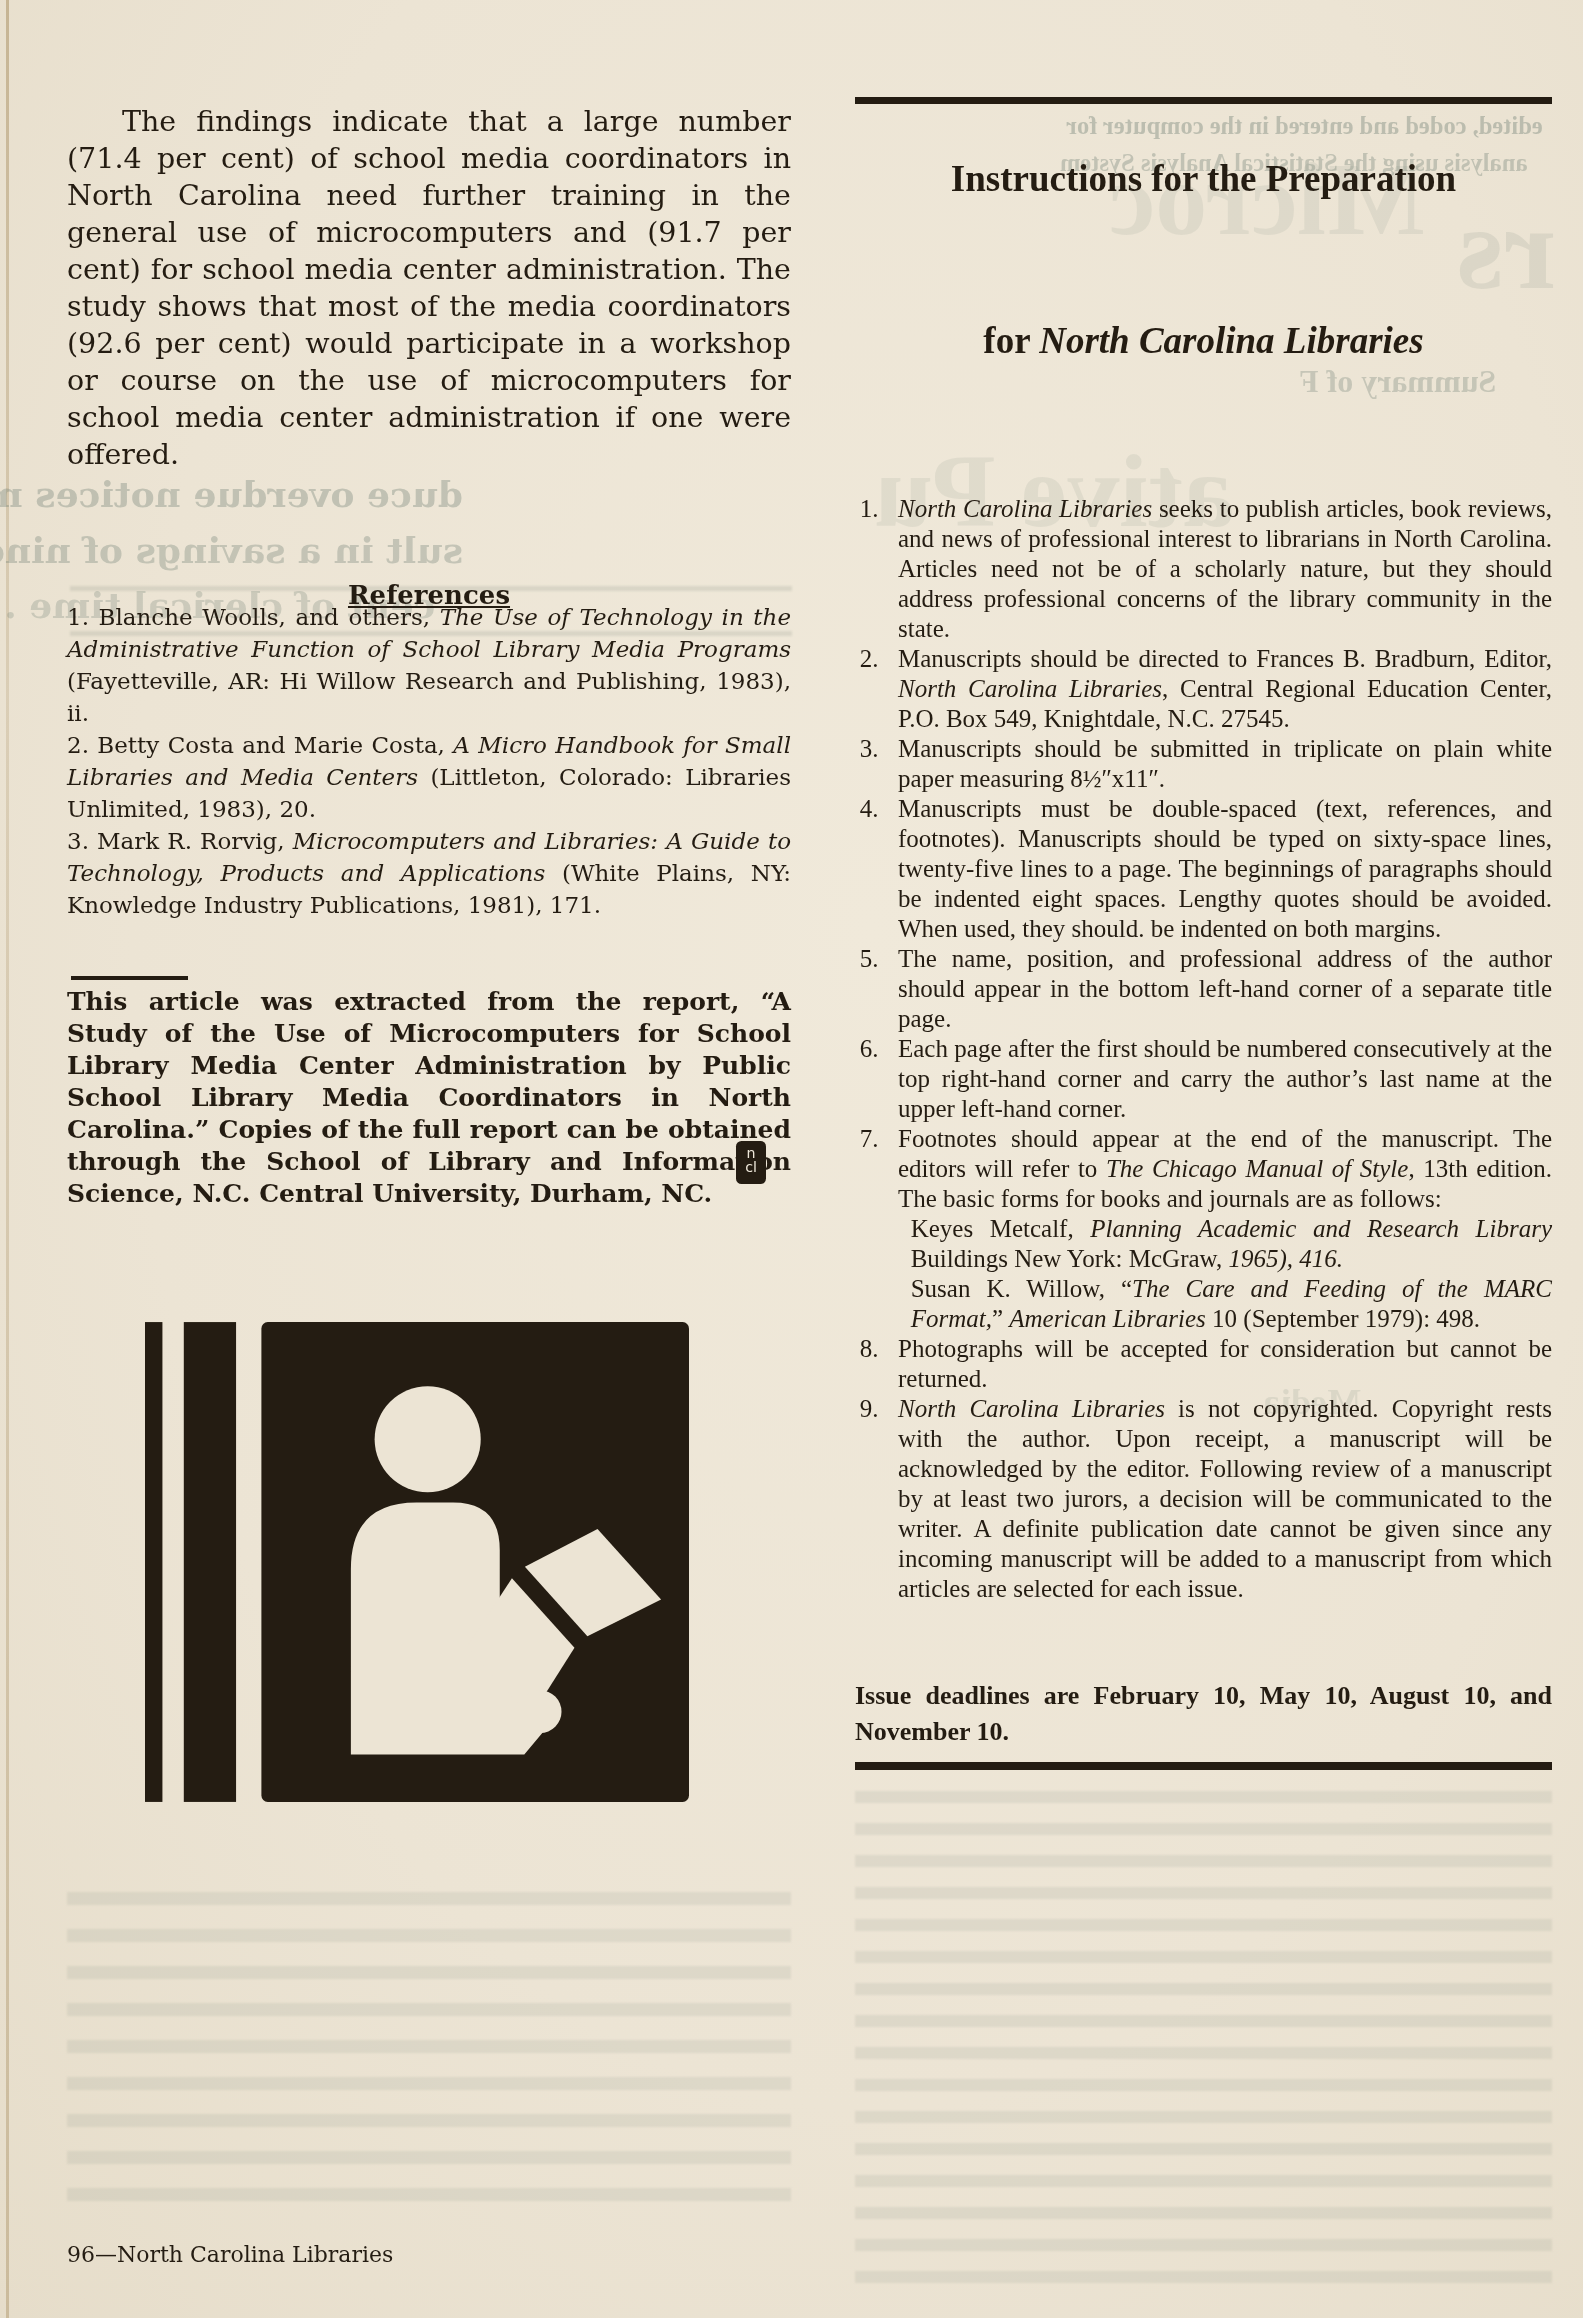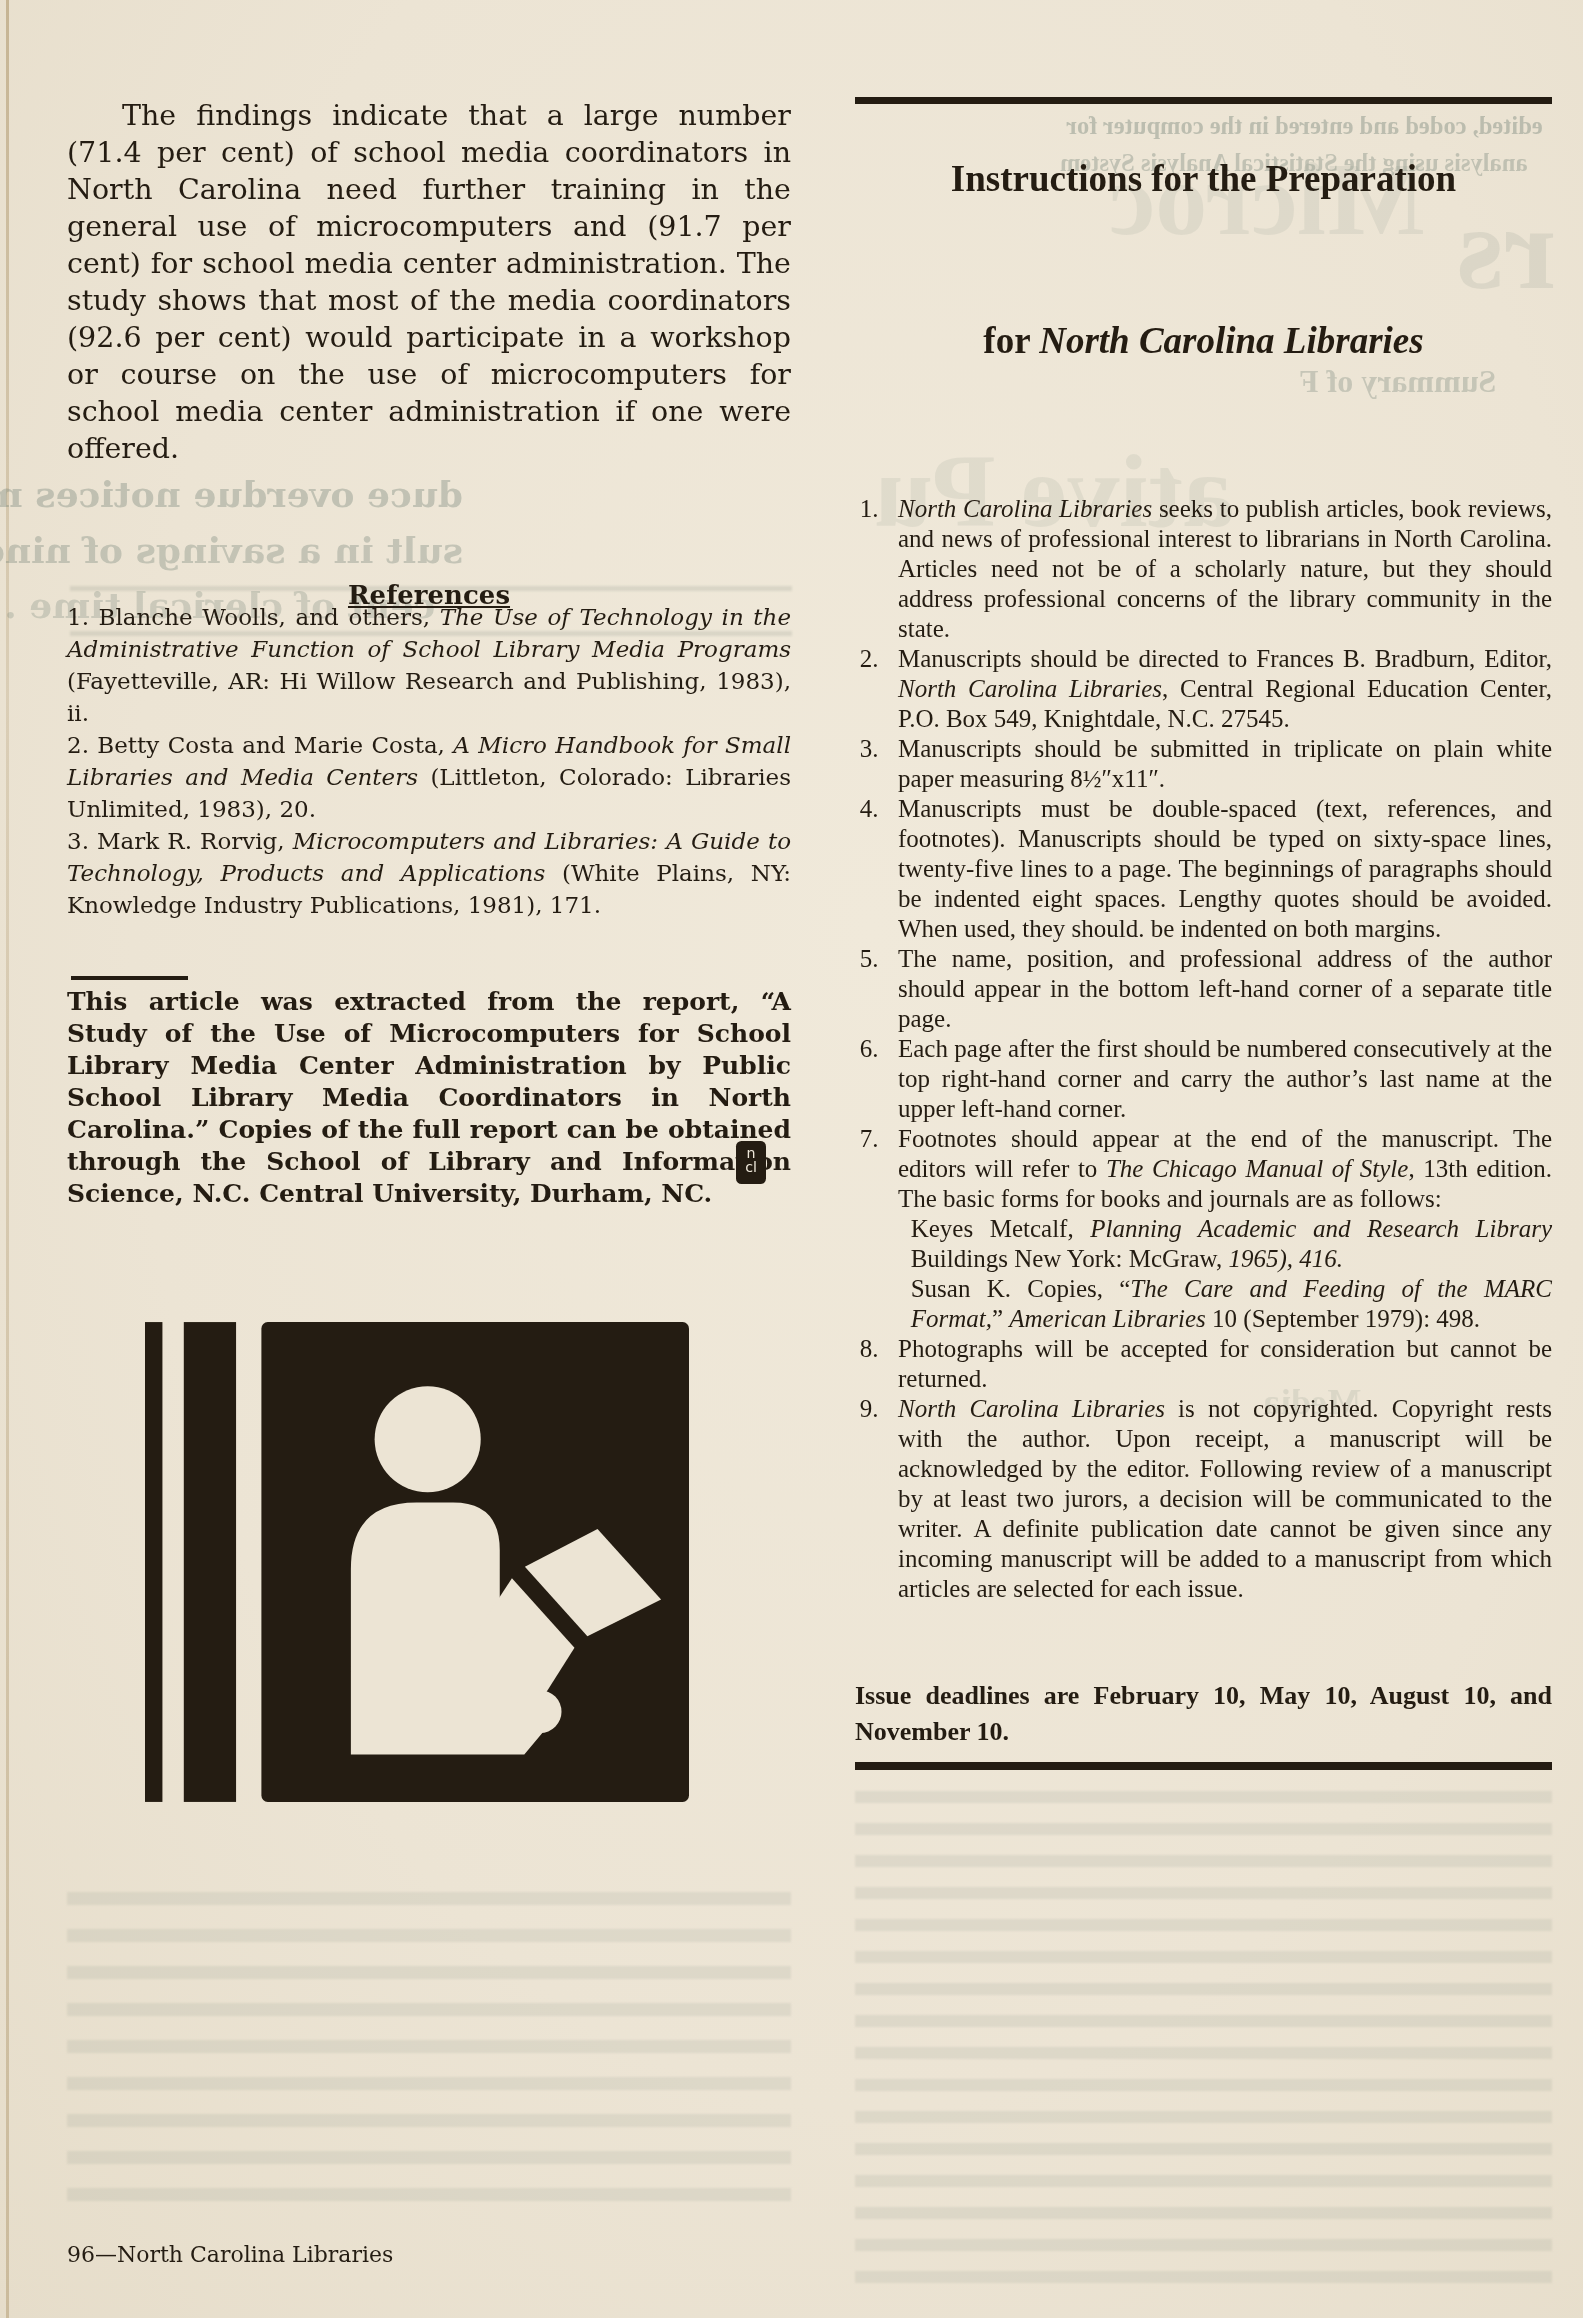--- a/index.html
+++ b/index.html
@@ -13,21 +13,21 @@
   .seam{position:absolute;left:6.3px;top:0;width:2.4px;height:100%;
     background:linear-gradient(180deg,rgba(170,145,100,.55),rgba(170,145,100,.25) 30%,rgba(170,145,100,.45));}
   
   .ghost{position:absolute;white-space:nowrap;transform:scaleX(-1);
     color:#6f7f74;filter:blur(0.6px);z-index:1;font-family:"Liberation Serif",serif;}
   .ghost.big{font-size:104px;opacity:.11;font-weight:bold;}
   .ghost-stripes{position:absolute;z-index:1;filter:blur(0.9px);}
   .ghost-rule{position:absolute;height:4.7px;background:rgba(110,125,112,.16);filter:blur(0.8px);z-index:1;}
   
   .leftcol{position:absolute;left:67px;width:724px;z-index:2;}
-  .intro{top:97px;font-family:"DejaVu Serif",serif;font-size:28.5px;line-height:37px;
+  .intro{top:103px;font-family:"DejaVu Serif",serif;font-size:28.5px;line-height:37px;
     text-align:justify;}
   .intro .indent{display:inline-block;width:55px;}
   .refs-heading{position:absolute;left:67px;top:580px;width:724px;text-align:center;
     font-family:"DejaVu Serif",serif;font-weight:bold;font-size:26px;z-index:2;text-decoration:underline;}
   .refs{top:601px;font-family:"DejaVu Serif",serif;font-size:23px;line-height:32px;text-align:justify;}
   .refs .ref{margin:0;}
   .fnote-rule{position:absolute;left:71px;top:976px;width:117px;height:4px;background:#241c12;z-index:2;}
   .extract{top:986px;font-family:"DejaVu Serif",serif;font-weight:bold;font-size:25px;
     line-height:32px;text-align:justify;}
   .endmark{position:absolute;left:736px;top:1141px;width:30px;height:43px;background:#241c12;
@@ -136,21 +136,21 @@
       <div><span>The name, position, and professional address of the author should appear in the bottom left-hand corner of a separate title page.</span></div>
     </div>
     <div class="oli">
       <span class="num">6.</span>
       <div><span>Each page after the first should be numbered consecutively at the top right-hand corner and carry the author’s last name at the upper left-hand corner.</span></div>
     </div>
     <div class="oli">
       <span class="num">7.</span>
       <div><span>Footnotes should appear at the end of the manuscript. The editors will refer to </span><span class="seg-i">The Chicago Manual of Style</span><span>, 13th edition. The basic forms for books and journals are as follows:</span></div>
       <div class="cite"><span>Keyes Metcalf, </span><span class="seg-i">Planning Academic and Research Library</span><span> Buildings New York: McGraw, </span><span class="seg-i">1965), 416.</span></div>
-      <div class="cite"><span>Susan K. Copies, “</span><span class="seg-i">The Care and Feeding of the MARC Format,</span><span>” </span><span class="seg-i">American Libraries</span><span> 10 (September 1979): 498.</span></div>
+      <div class="cite"><span>Susan K. Willow, “</span><span class="seg-i">The Care and Feeding of the MARC Format,</span><span>” </span><span class="seg-i">American Libraries</span><span> 10 (September 1979): 498.</span></div>
     </div>
     <div class="oli">
       <span class="num">8.</span>
       <div><span>Photographs will be accepted for consideration but cannot be returned.</span></div>
     </div>
     <div class="oli">
       <span class="num">9.</span>
       <div><span class="seg-i">North Carolina Libraries</span><span> is not copyrighted. Copyright rests with the author. Upon receipt, a manuscript will be acknowledged by the editor. Following review of a manuscript by at least two jurors, a decision will be communicated to the writer. A definite publication date cannot be given since any incoming manuscript will be added to a manuscript from which articles are selected for each issue.</span></div>
     </div>
   </div>

